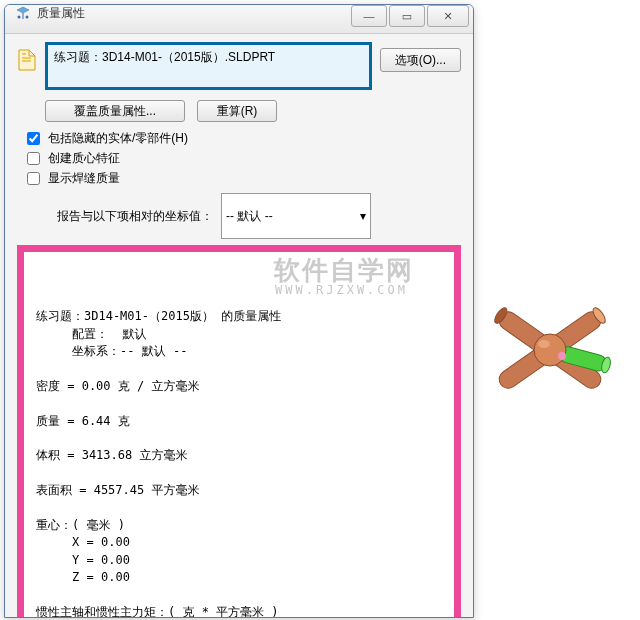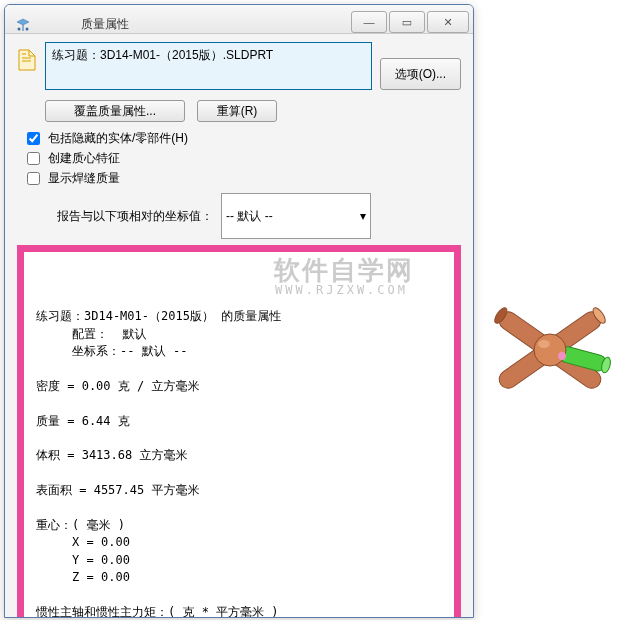--- a/index.html
+++ b/index.html
@@ -22,23 +22,22 @@
   border-radius: 6px 6px 0 0;
   background: #f0f0f0;
   box-shadow: 0 2px 10px rgba(0,0,0,0.2);
   overflow: hidden;
 }
 .titlebar {
   height: 28px;
   background: linear-gradient(to bottom, #f8f8f8, #e8e8e8);
   border-bottom: 1px solid #ccc;
   display: flex;
-  align-items: flex-end;
+  align-items: flex-start;
   padding: 0 4px;
-  gap: 44px;
 }
 .titlebar-icon {
   width: 16px;
   height: 16px;
   margin: 0 6px;
   display: flex;
   align-items: center;
   justify-content: center;
 }
 .title-text { flex: 1; font-size: 12px; color: #333; }
@@ -69,21 +68,21 @@
   width: 20px;
   height: 24px;
   color: #d4a000;
   flex-shrink: 0;
   margin-top: 6px;
 }
 .filename-box {
   flex: 1;
   height: 48px;
   background: #e8f4fc;
-  border: 1px solid #0369a1;
+  border: 3px solid #0369a1;
   padding: 4px 6px;
   font-size: 12px;
   box-sizing: border-box;
 }
 .btn {
   height: 22px;
   padding: 0 14px;
   border: 1px solid #999;
   background: linear-gradient(#fafafa,#e5e5e5);
   border-radius: 3px;
@@ -174,21 +173,21 @@
   <div class="content">
     <div class="top-row">
       <span class="doc-icon">
         <svg width="20" height="24" viewBox="0 0 20 24">
           <path d="M2 2 L12 2 L18 8 L18 22 L2 22 Z" fill="#fff3d0" stroke="#d4a000"></path>
           <path d="M12 2 L12 8 L18 8" fill="none" stroke="#d4a000"></path>
           <path d="M5 6 L9 6 M5 10 L14 10 M5 13 L14 13" stroke="#d4a000"></path>
         </svg>
       </span>
       <div class="filename-box">练习题：3D14-M01-（2015版）.SLDPRT</div>
-      <button class="btn" style="height:32px;margin-top:16px">选项(O)...</button>
+      <button class="btn" style="height:24px;margin-top:6px">选项(O)...</button>
     </div>
 
     <div class="btn-row">
       <button class="btn">覆盖质量属性...</button>
       <button class="btn small">重算(R)</button>
     </div>
 
     <label class="check-row">
       <input type="checkbox" checked="" style="">
       <span>包括隐藏的实体/零部件(H)</span>

